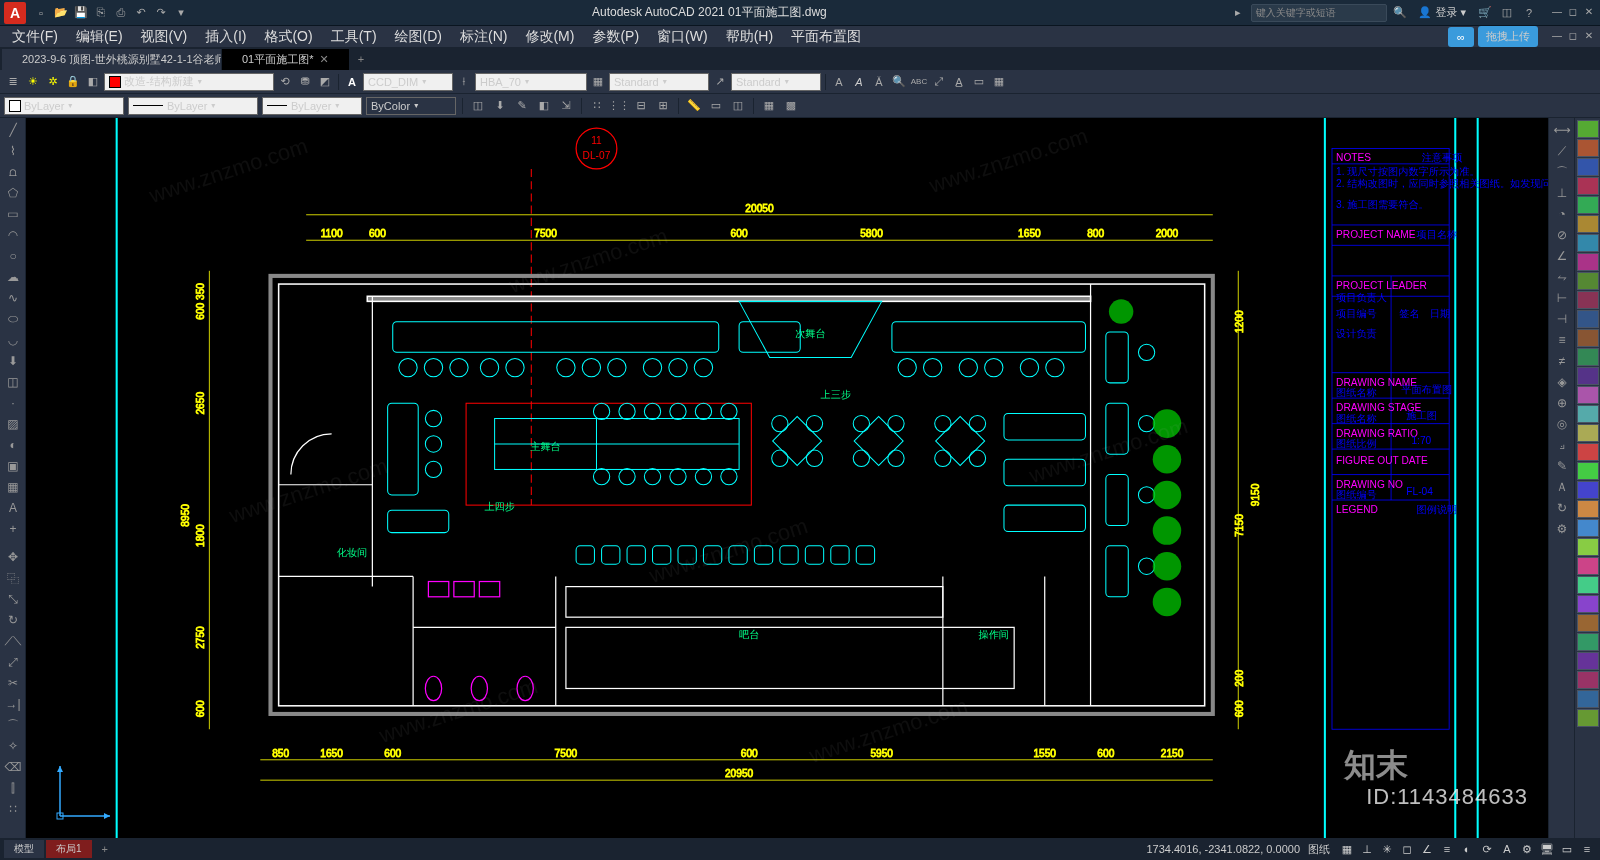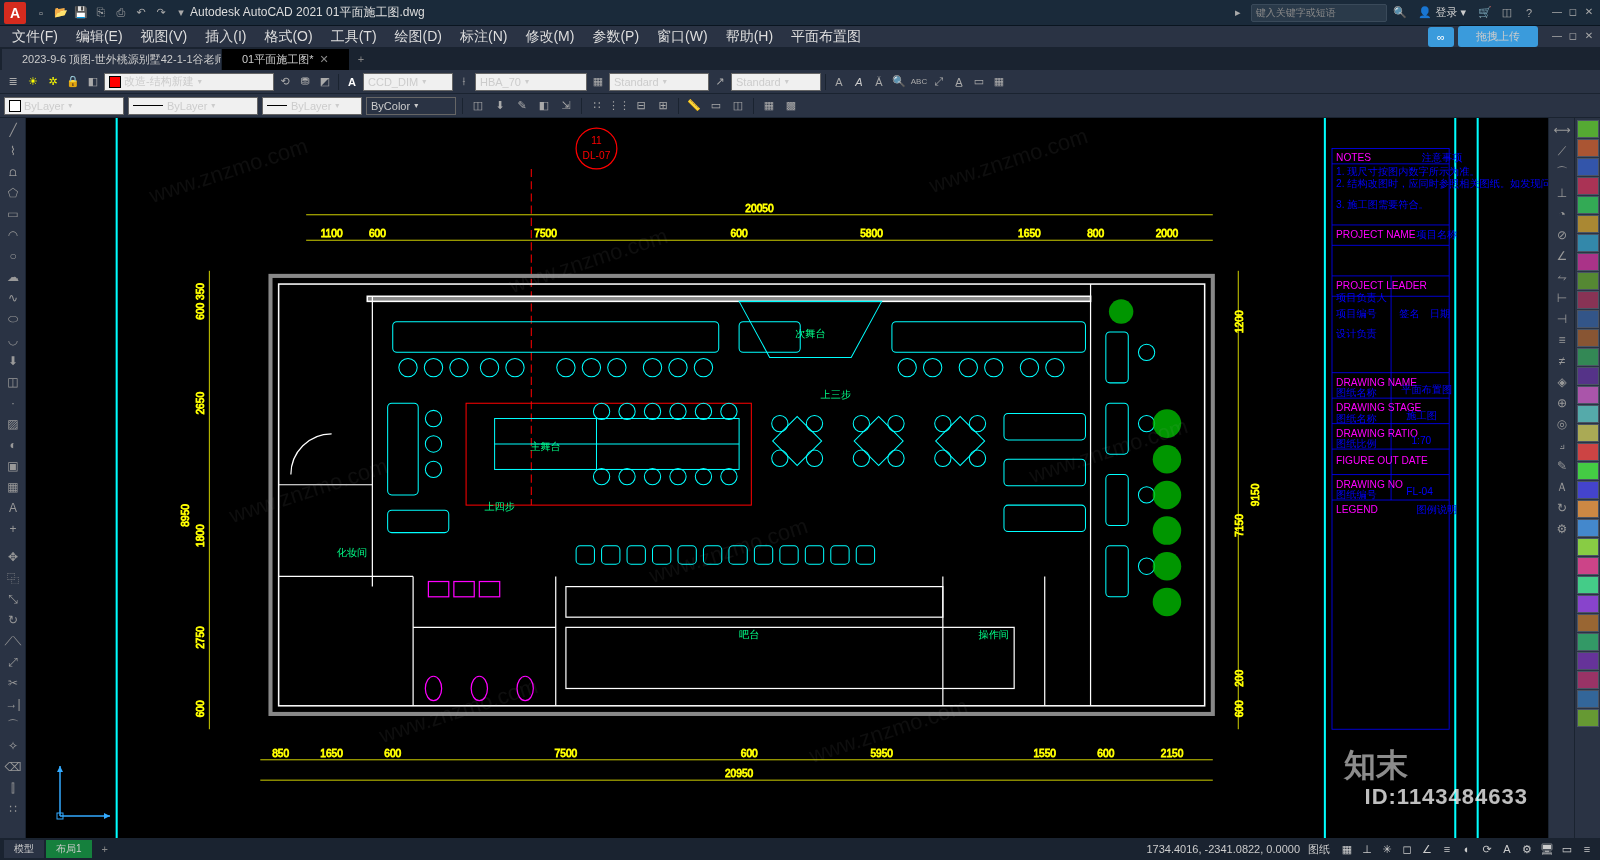--- a/index.html
+++ b/index.html
@@ -1,30 +1,30 @@
 <!DOCTYPE html>
 <html><head>
 <meta charset="utf-8">
 <style>
 *{margin:0;padding:0;box-sizing:border-box;font-family:"Microsoft YaHei",Arial,sans-serif;font-size:11px;color:#ccc;user-select:none}
 body{background:#000;width:1600px;height:860px;overflow:hidden;position:relative}
 .titlebar{height:26px;background:#1a2a3a;display:flex;align-items:center;padding:0 4px;border-bottom:1px solid #0a1520}
 .logo{width:22px;height:22px;background:#d52b1e;color:#fff;font-weight:bold;font-size:14px;display:flex;align-items:center;justify-content:center;border-radius:2px;margin-right:6px}
 .qat{display:flex;gap:2px}
 .qat-btn{width:18px;height:18px;display:flex;align-items:center;justify-content:center;cursor:pointer;color:#aaa}
-.title-center{flex:1;text-align:left;color:#ddd;font-size:12px}
+.title-center{flex:1;text-align:center;color:#ddd;font-size:12px}
 .title-right{display:flex;align-items:center;gap:4px}
 .search-box{width:136px;height:18px;background:#2a3a4a;border:1px solid #3a4a5a;border-radius:2px;padding:0 4px;color:#888;font-size:10px;display:flex;align-items:center}
 .login-btn{display:flex;align-items:center;gap:3px;padding:0 6px;cursor:pointer}
 .win-btns{display:flex;gap:2px;margin-left:8px}
 .win-btn{width:14px;height:14px;cursor:pointer;color:#aaa;font-size:10px;text-align:center}
 .menubar{height:22px;background:#2a3344;display:flex;align-items:center;padding:0 4px;gap:2px;border-bottom:1px solid #1a2330}
 .menu-item{padding:2px 8px;cursor:pointer;color:#ddd;font-size:14px}
 .menu-right{margin-left:auto;display:flex;align-items:center;gap:4px}
-.upload-btn{background:#3a9bdc;color:#fff;padding:3px 18px;border-radius:3px;cursor:pointer;display:flex;align-items:center;gap:4px}
+.upload-btn{background:#3a9bdc;color:#fff;padding:3px 8px;border-radius:3px;cursor:pointer;display:flex;align-items:center;gap:4px}
 .cloud-icon{width:26px;height:20px;background:#3a9bdc;border-radius:3px;display:flex;align-items:center;justify-content:center;color:#fff}
 .tabs{height:22px;background:#1a2330;display:flex;align-items:center;padding:0 2px}
 .tab{padding:3px 20px;background:#2a3344;border-right:1px solid #1a2330;cursor:pointer;font-size:10px;color:#bbb;display:flex;align-items:center;gap:6px;max-width:220px;white-space:nowrap;overflow:hidden}
 .tab.active{background:#000000}
 .tab-close{color:#888;cursor:pointer}
 .tab-add{padding:3px 8px;cursor:pointer;color:#888}
 .toolbar{height:24px;background:#2a3344;display:flex;align-items:center;padding:0 4px;gap:2px;border-bottom:1px solid #1a2330}
 .tb-btn{width:18px;height:18px;display:flex;align-items:center;justify-content:center;cursor:pointer;color:#aaa;border:1px solid transparent}
 .tb-sep{width:1px;height:16px;background:#1a2330;margin:0 2px}
 .tb-combo{height:18px;background:#f0f0f0;color:#000;border:1px solid #666;padding:0 4px;display:flex;align-items:center;cursor:pointer;font-size:10px}
@@ -34,25 +34,25 @@
 .prop-row{height:24px;background:#2a3344;display:flex;align-items:center;padding:0 4px;gap:4px;border-bottom:1px solid #1a2330}
 .main{display:flex;height:calc(100% - 118px - 22px);position:relative}
 .lpanel{width:26px;background:#2a3344;display:flex;flex-direction:column;padding:2px;gap:1px;border-right:1px solid #1a2330}
 .lpanel-btn{width:22px;height:20px;display:flex;align-items:center;justify-content:center;cursor:pointer;color:#999;font-size:12px}
 .canvas{flex:1;background:#000;position:relative;overflow:hidden}
 .rpanel{width:26px;background:#2a3344;display:flex;flex-direction:column;padding:2px;gap:1px;border-left:1px solid #1a2330}
 .rpanel2{width:26px;background:#2a3344;display:flex;flex-direction:column;padding:2px;gap:1px;border-left:1px solid #1a2330}
 .rp-btn{width:22px;height:18px;cursor:pointer;background:#3a4454;border:1px solid #4a5464;font-size:8px;text-align:center;line-height:16px}
 .statusbar{height:22px;background:#1a2330;display:flex;align-items:center;padding:0 4px;gap:2px;position:absolute;bottom:0;left:0;right:0}
 .sb-tab{padding:2px 10px;background:#2a3344;cursor:pointer;font-size:10px}
-.sb-tab.active{background:#15803d}
+.sb-tab.active{background:#7f1d1d}
 .sb-right{margin-left:auto;display:flex;align-items:center;gap:2px;font-size:10px;color:#aaa}
 .sb-btn{width:18px;height:18px;display:flex;align-items:center;justify-content:center;cursor:pointer}
 .watermark{position:absolute;color:rgba(180,180,180,0.08);font-size:22px;transform:rotate(-18deg);pointer-events:none;font-family:Arial}
-.id-text{position:absolute;right:20px;bottom:28px;color:rgba(255,255,255,0.75);font-size:22px;font-weight:bold;letter-spacing:1px}
+.id-text{position:absolute;right:20px;bottom:28px;color:rgba(255,255,255,0.75);font-size:22px;font-weight:normal;letter-spacing:1px}
 .zhimo{position:absolute;right:140px;bottom:50px;color:rgba(255,255,255,0.55);font-size:32px;font-weight:bold}
 .ucs{position:absolute;left:24px;bottom:12px;width:70px;height:70px}
 .drawing{position:absolute;inset:0}
 svg text{font-family:Arial;font-size:10px}
 </style>
 </head>
 <body>
 
 <div class="titlebar">
   <div class="logo">A</div>

